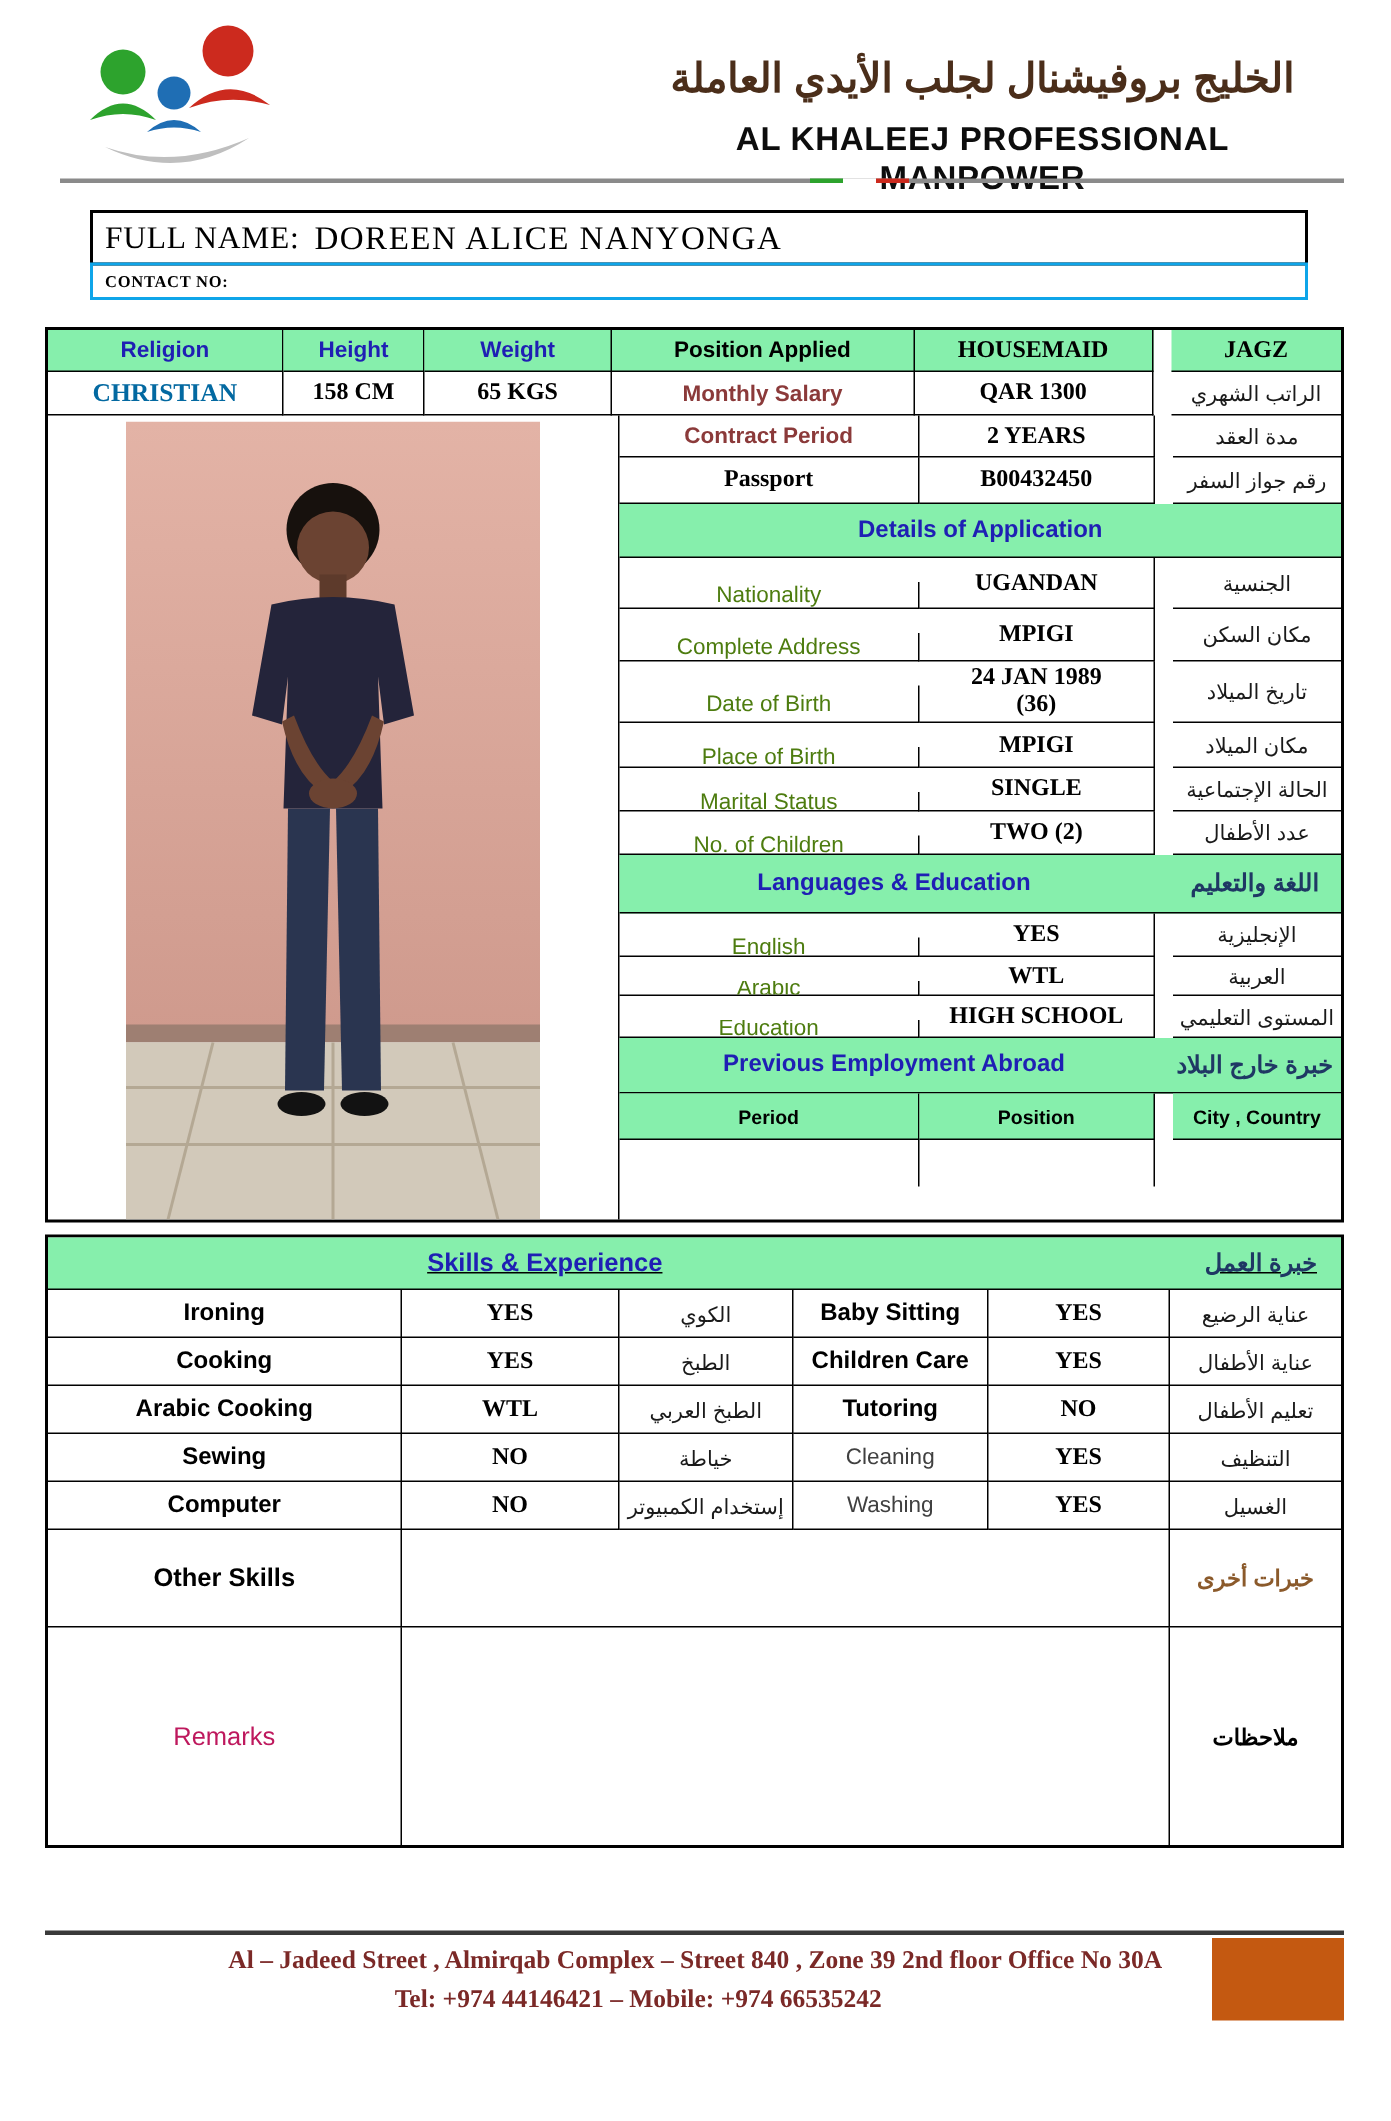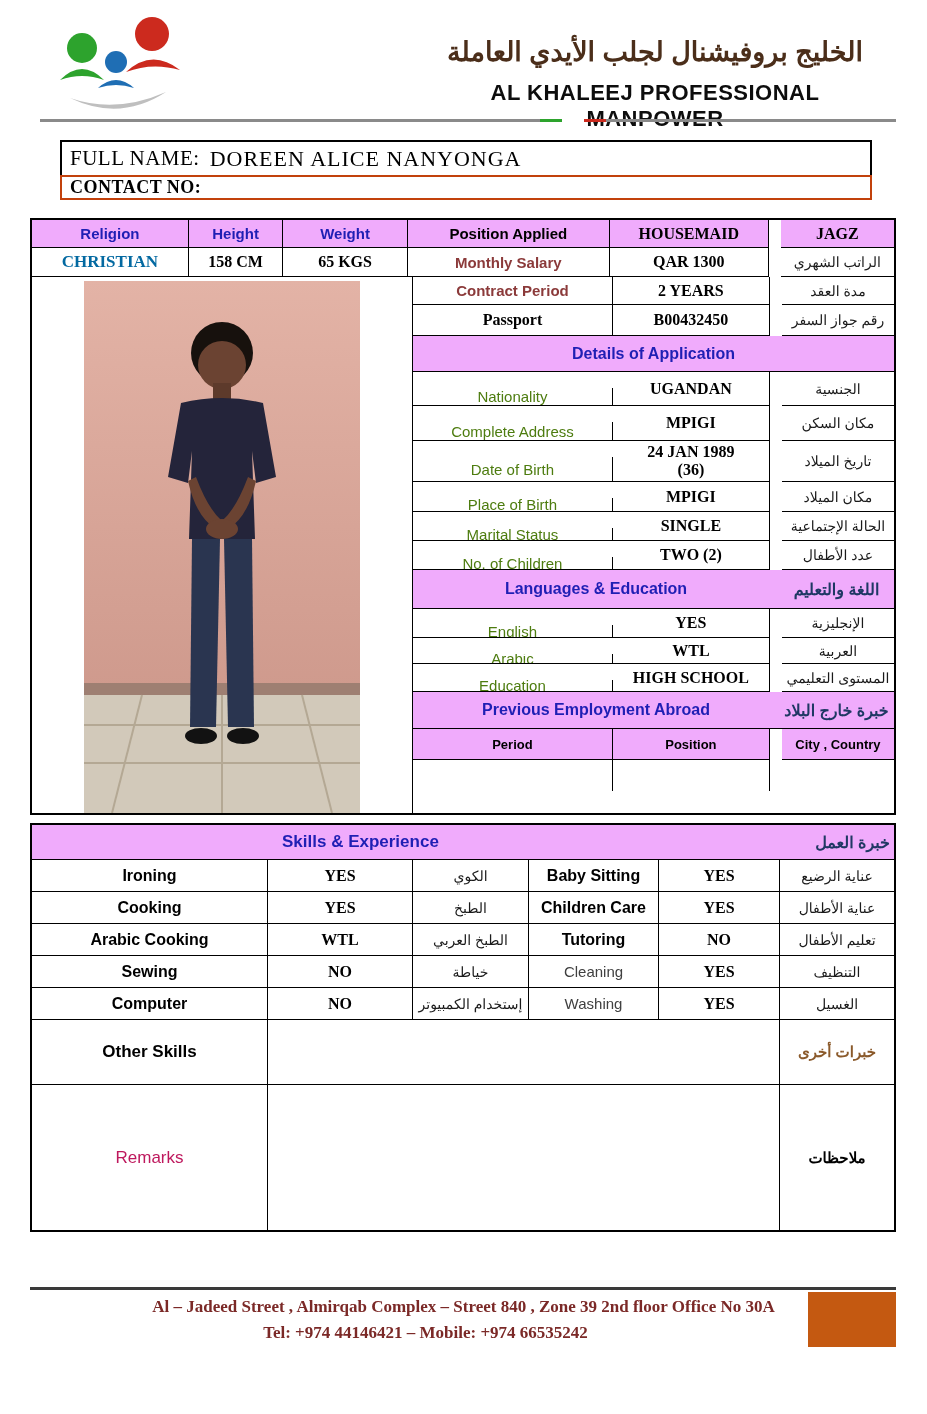--- a/index.html
+++ b/index.html
@@ -17,30 +17,30 @@
   .color-line { position:absolute; top:119px; left:40px; width:856px; height:3px; background:#8a8a8a; }
   .color-line .seg { position:absolute; top:0; height:3px; }
 
   
   .name-box { position:absolute; top:140px; left:60px; width:812px; height:37px;
               border:2px solid #000; display:flex; align-items:center; padding-left:8px;
               font-family:"Liberation Serif", serif; }
   .name-box .lbl { font-size:21px; letter-spacing:.5px; }
   .name-box .val { font-size:22px; margin-left:10px; letter-spacing:1px; }
   .contact-box { position:absolute; top:175px; left:60px; width:812px; height:25px;
-                 border:2px solid #c2410c; display:flex; align-items:center; padding-left:8px;
-                 font-family:"Liberation Serif", serif; font-weight:bold; font-size:18px; letter-spacing:.5px; }
+                 border:2px solid #0ea5e9; display:flex; align-items:center; padding-left:8px;
+                 font-family:"Liberation Serif", serif; font-weight:bold; font-size:11px; letter-spacing:.5px; }
 
   
   .main-table { position:absolute; top:218px; left:30px; width:866px; border:2px solid #000; background:#fff; }
   .trow { display:flex; width:100%; }
   .cell { border-right:1px solid #000; border-bottom:1px solid #000;
           display:flex; align-items:center; justify-content:center; text-align:center; overflow:hidden; }
   .cell:last-child { border-right:none; }
-  .gray { background:#f0abfc; }
+  .gray { background:#86efac; }
   .hdr-blue { color:#1f1fb4; font-weight:bold; font-size:15px; }
   .hdr-black { color:#000; font-weight:bold; font-size:15px; }
   .serifv { font-family:"Liberation Serif", serif; font-weight:bold; font-size:16px; color:#000; }
   .religion-val { color:#0369a1; font-family:"Liberation Serif", serif; font-weight:bold; font-size:17px; }
   .label-cell { color:#4d7c0f; font-size:15px;margin-top:16px; }
   .label-maroon { color:#8b3a3a; font-weight:bold; font-size:15px; }
   .label-passport { color:#000; font-weight:bold; font-size:16px; font-family:"Liberation Serif", serif; }
   .ar-cell { font-size:14px; color:#1a1a1a; direction:rtl; }
   .section-hdr { color:#1f1fb4; font-weight:bold; font-size:16px; }
   .section-hdr-ar { color:#1f3864; font-weight:bold; font-size:16px; direction:rtl; }
@@ -265,21 +265,21 @@
           <div class="cell w-ar" style="border-bottom:none;"></div>
         </div>
 
       </div>
     </div>
   </div>
 
   <div class="skills-table">
 
     <div class="trow skills-hdr-row">
-      <div class="cell gray" style="width:862px; padding:4px; display:flex;">
+      <div class="cell gray" style="width:862px; padding:16px; display:flex;text-decoration:underline;">
         <div class="section-hdr" style="width:655px; font-size:17px; display:flex; align-items:center; justify-content:center;">Skills &amp; Experience</div>
         <div class="section-hdr-ar" style="width:207px; display:flex; align-items:center; justify-content:flex-start; padding-left:10px;">خبرة العمل</div>
       </div>
     </div>
 
     <div class="trow skills-row">
       <div class="cell skill-label sk-c1">Ironing</div>
       <div class="cell serifv sk-c2">YES</div>
       <div class="cell ar-cell sk-c3">الكوي</div>
       <div class="cell skill-label sk-c4">Baby Sitting</div>

